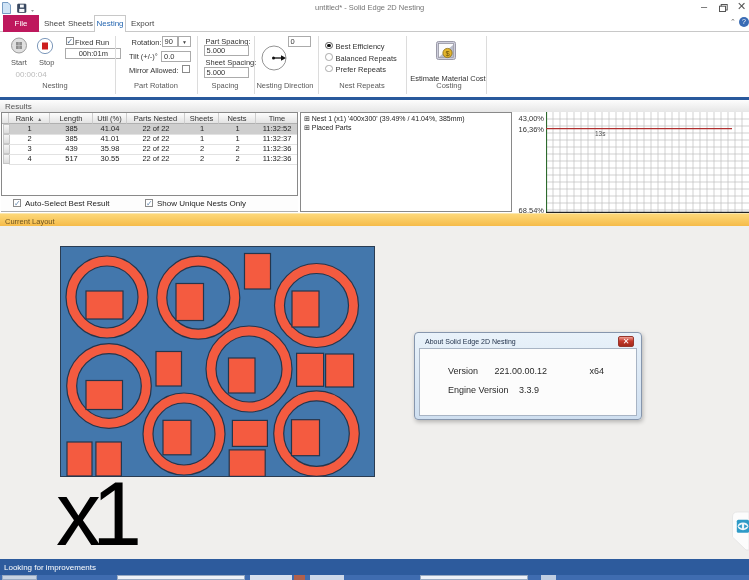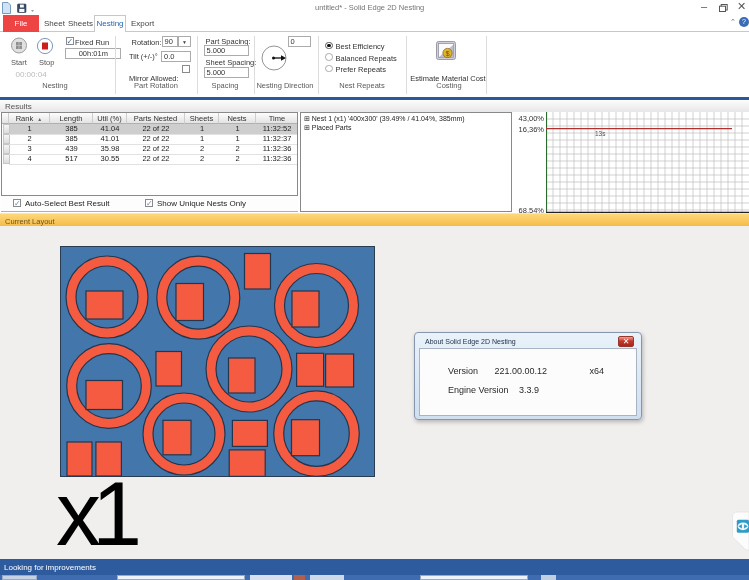--- a/index.html
+++ b/index.html
@@ -5,21 +5,21 @@
 html,body{width:749px;height:580px;overflow:hidden;}
 body{font-family:"Liberation Sans",sans-serif;background:#fff;position:relative;}
 .abs{position:absolute;}
 
 #titlebar{left:0;top:0;width:749px;height:15px;background:#fff;}
 #apptitle{left:315px;top:3px;font-size:7.5px;color:#757575;}
 
 .winbtn{top:3px;font-size:11px;color:#555;line-height:9px;}
 
 #tabrow{left:0;top:15px;width:749px;height:17px;background:#fff;border-bottom:1px solid #c8c8c8;}
-#filetab{left:3px;top:15px;width:36px;height:17px;background:#ef4444;color:#fff;font-size:8px;text-align:center;line-height:17px;}
+#filetab{left:3px;top:15px;width:36px;height:17px;background:#be185d;color:#fff;font-size:8px;text-align:center;line-height:17px;}
 .tab{top:15px;height:17px;font-size:8px;color:#444;line-height:17px;}
 #nesttab{left:94px;top:15px;width:32px;height:18px;background:#fff;border:1px solid #c8c8c8;border-bottom:none;color:#2566b0;font-size:8px;text-align:center;line-height:16px;}
 
 #ribbon{left:0;top:32px;width:749px;height:65px;background:#fff;}
 .sep{top:4px;width:1px;height:58px;background:#dcdcdc;}
 .grplabel{font-size:7.5px;color:#5a5a5a;text-align:center;top:49px;}
 .rlabel{font-size:7.5px;color:#333;}
 .rbox{background:#fff;border:1px solid #ababab;font-size:7.5px;color:#333;}
 
 #bluestrip{left:0;top:97px;width:749px;height:3px;background:#29599c;}
@@ -91,21 +91,21 @@
   <div class="abs rbox" style="left:65.3px;top:15.7px;width:56px;height:11px;text-align:center;line-height:10px;">00h:01m</div>
   <div class="abs" style="left:15.5px;top:38px;font-size:8px;color:#bbb;">00:00:04</div>
   <div class="abs grplabel" style="left:25px;width:60px;">Nesting</div>
   <div class="abs sep" style="left:115px;"></div>
 
   <div class="abs rlabel" style="left:131.5px;top:6px;">Rotation:</div>
   <div class="abs rbox" style="left:161.5px;top:4.3px;width:16px;height:11px;line-height:10px;padding-left:2px;">90</div>
   <div class="abs rbox" style="left:178px;top:4.3px;width:13px;height:11px;text-align:center;line-height:10px;font-size:5px;color:#444;">▼</div>
   <div class="abs rlabel" style="left:129px;top:20px;">Tilt (+/-)°</div>
   <div class="abs rbox" style="left:161px;top:18.7px;width:30px;height:11px;line-height:10px;padding-left:2px;">0.0</div>
-  <div class="abs rlabel" style="left:129px;top:42px;">Mirror Allowed:</div>
+  <div class="abs rlabel" style="left:129px;top:34px;">Mirror Allowed:</div>
   <div class="abs chk" style="left:182px;top:33px;"></div>
   <div class="abs grplabel" style="left:126px;width:60px;">Part Rotation</div>
   <div class="abs sep" style="left:197px;"></div>
 
   <div class="abs rlabel" style="left:205.5px;top:5px;">Part Spacing:</div>
   <div class="abs rbox" style="left:203.5px;top:13.4px;width:45px;height:11px;line-height:10px;padding-left:2px;">5.000</div>
   <div class="abs rlabel" style="left:205.5px;top:26.2px;">Sheet Spacing:</div>
   <div class="abs rbox" style="left:203.5px;top:34.5px;width:45px;height:11px;line-height:10px;padding-left:2px;">5.000</div>
   <div class="abs grplabel" style="left:195px;width:60px;">Spacing</div>
   <div class="abs sep" style="left:253.5px;"></div>

